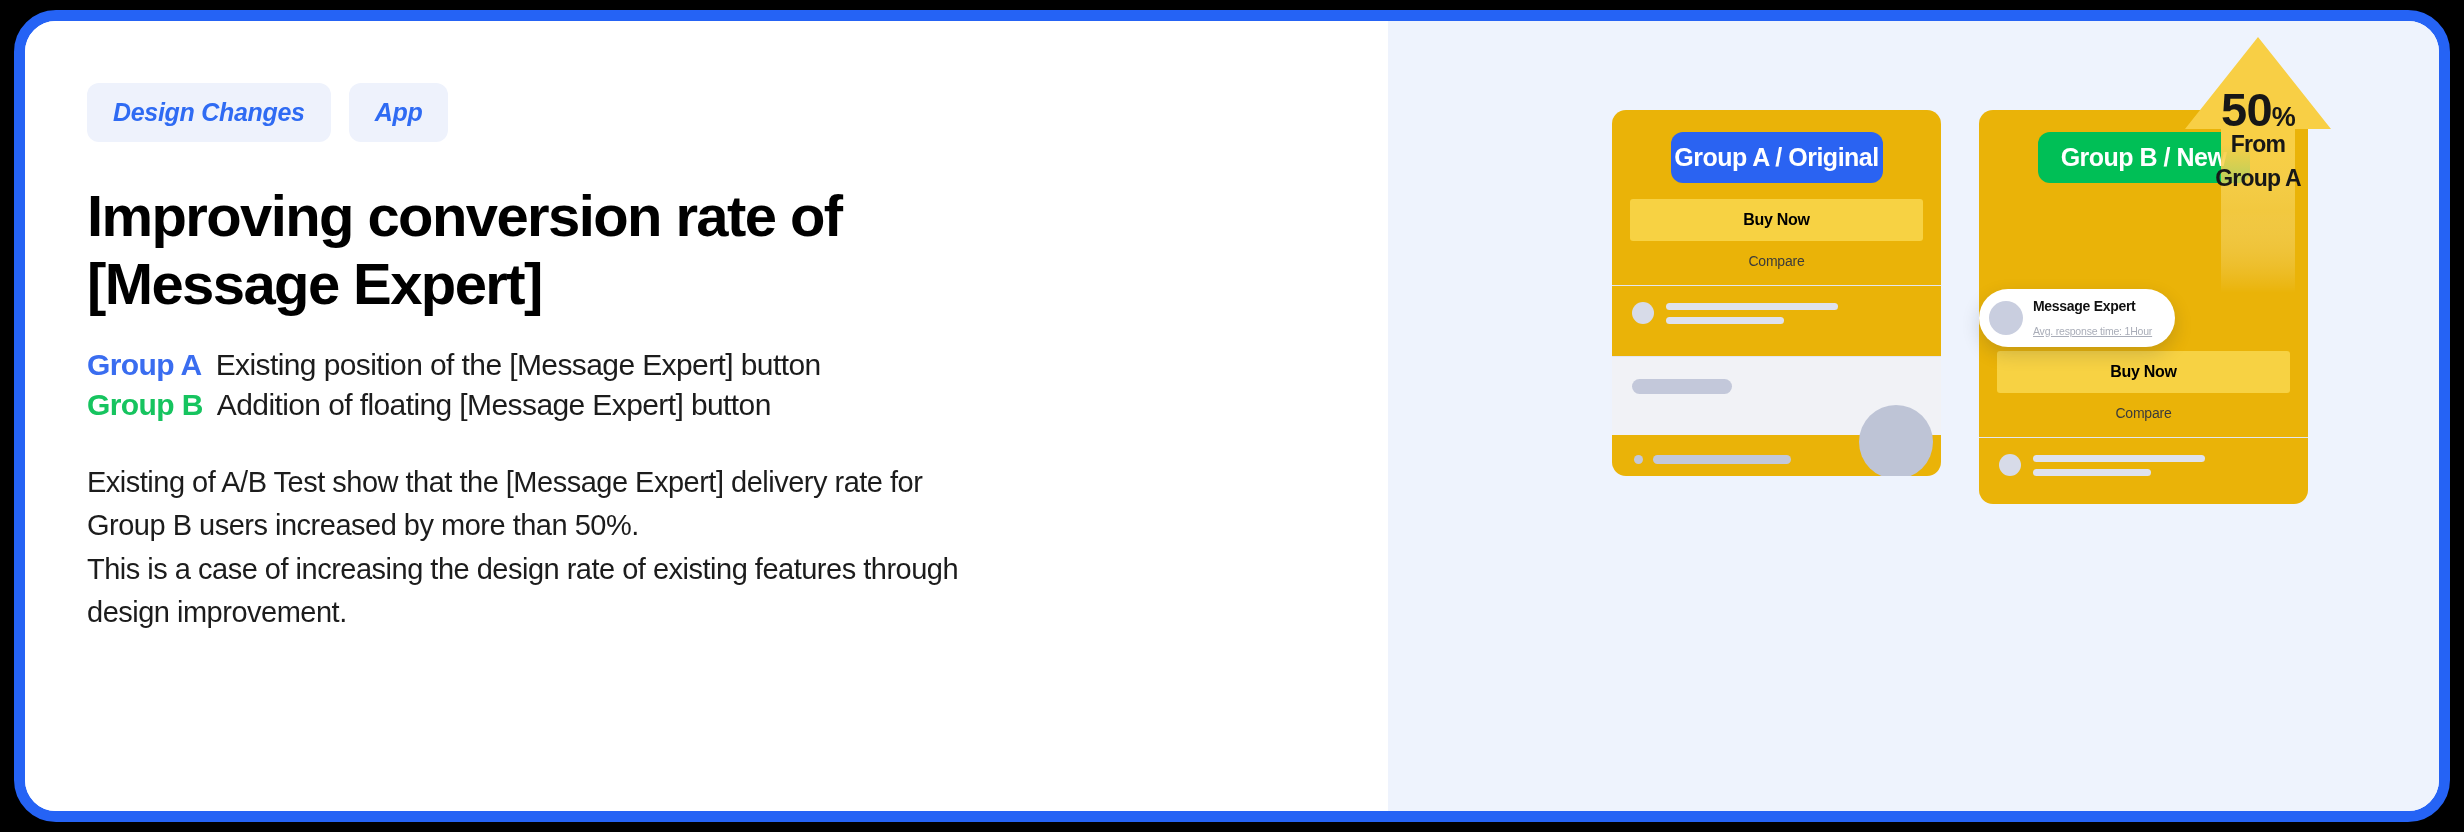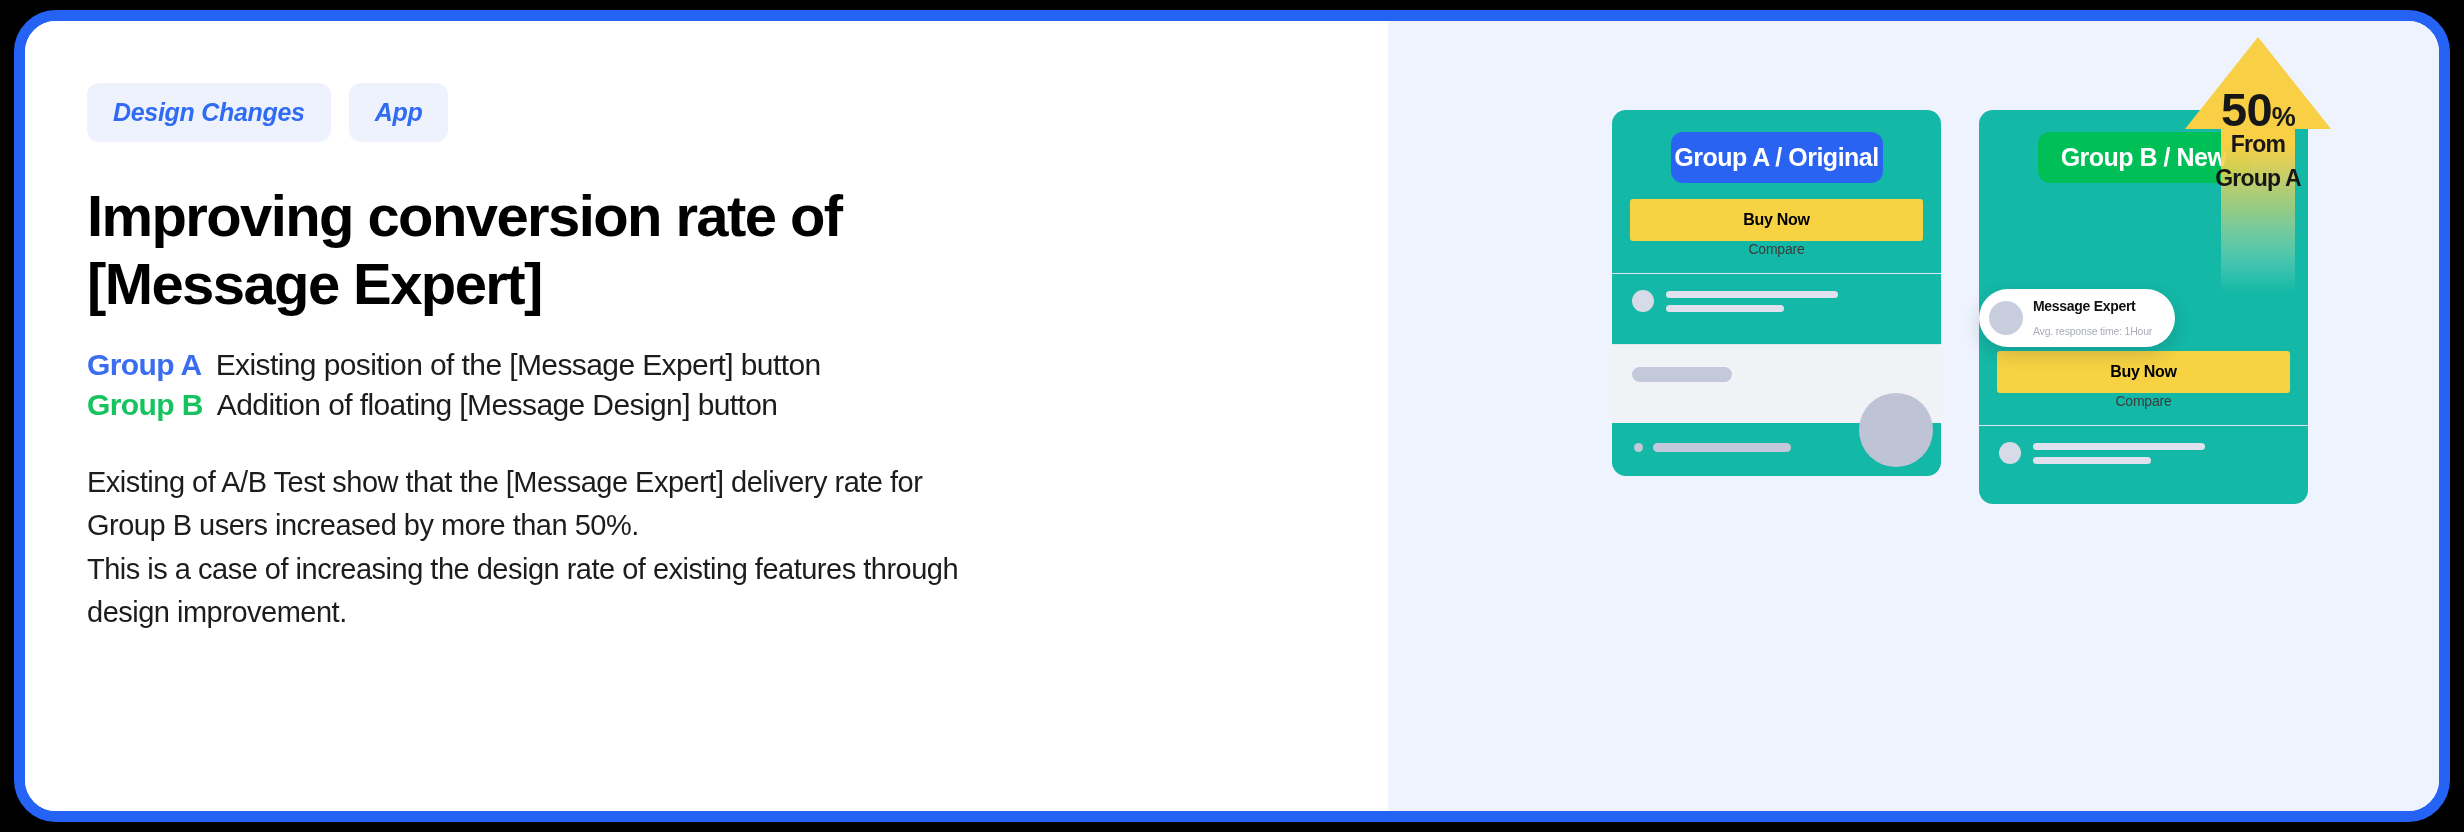--- a/index.html
+++ b/index.html
@@ -105,21 +105,21 @@
   .right-panel {
     flex: 1 1 auto;
     background: #eef3fd;
     position: relative;
     overflow: hidden;
   }
 
   
   .phone {
     position: absolute;
-    background: #14b8a6;
+    background: #eab308;
     border-radius: 14px;
     overflow: hidden;
   }
   .phone-a { left: 224px; top: 89px; width: 329px; height: 366px; }
   .phone-b { left: 591px; top: 89px; width: 329px; height: 394px; }
 
   .pill {
     margin: 22px auto 0;
     border-radius: 12px;
     color: #ffffff;
@@ -143,20 +143,21 @@
     text-align: center;
     padding: 13px 12px;
     line-height: 1;
     margin: 16px 18px 0;
     border-radius: 3px;
   }
   .compare {
     text-align: center;
     font-size: 14px;
     color: #3b3b3b;
+    margin-top: 12px;
     letter-spacing: -0.2px;
   }
 
   .hr { height: 1px; background: #e3e6ef; margin-top: 16px; }
 
   .row-user {
     display: flex;
     align-items: center;
     padding: 16px 20px;
     gap: 12px;
@@ -201,21 +202,21 @@
     box-shadow: 0 7px 18px rgba(20,30,60,0.17);
     display: flex;
     align-items: center;
     gap: 10px;
     padding: 9px 16px 9px 10px;
     z-index: 6;
     box-sizing: border-box;
   }
   .float-avatar { width: 34px; height: 34px; border-radius: 50%; background: #c9ced f; background: #c9cedf; flex: 0 0 34px; }
   .float-title { font-size: 14px; font-weight: 700; color: #111; letter-spacing: -0.3px; line-height: 1.25; }
-  .float-sub { font-size: 10.5px; color: #a9adb8; letter-spacing: -0.2px; line-height: 1.3; margin-top: 9px; white-space: nowrap; }
+  .float-sub { font-size: 10.5px; color: #a9adb8; letter-spacing: -0.2px; line-height: 1.3; margin-top: 9px; white-space: nowrap; text-decoration: underline; }
 
   
   .arrow-badge {
     position: absolute;
     left: 795px;
     top: 12px;
     width: 150px;
     height: 260px;
     z-index: 9;
   }
@@ -248,21 +249,21 @@
 
     <h1 class="headline">Improving conversion rate of [Message Expert]</h1>
 
     <div class="group-lines">
       <div class="group-line">
         <span class="group-tag a">Group A</span>
         <span class="group-desc">Existing position of the [Message Expert] button</span>
       </div>
       <div class="group-line">
         <span class="group-tag b">Group B</span>
-        <span class="group-desc">Addition of floating [Message Design] button</span>
+        <span class="group-desc">Addition of floating [Message Expert] button</span>
       </div>
     </div>
 
     <div class="body-copy">
       <p>Existing of A/B Test show that the [Message Expert] delivery rate for</p>
       <p>Group B users increased by more than 50%.</p>
       <p>This is a case of increasing the design rate of existing features through</p>
       <p>design improvement.</p>
     </div>
   </div>

